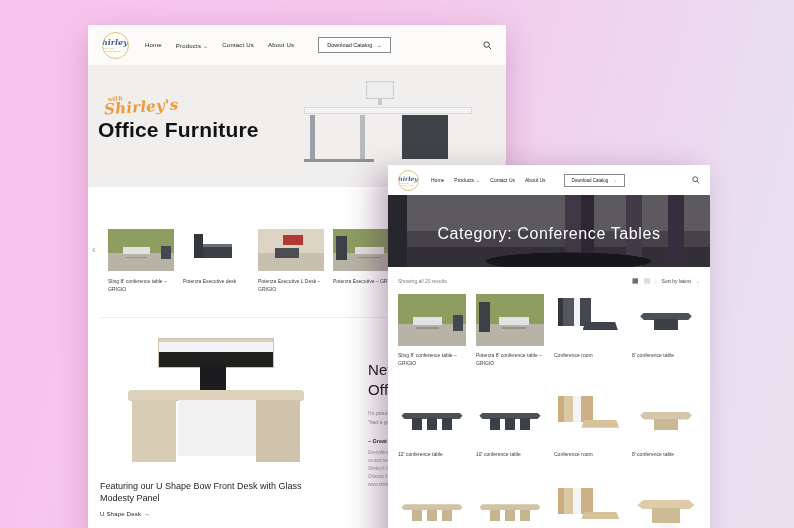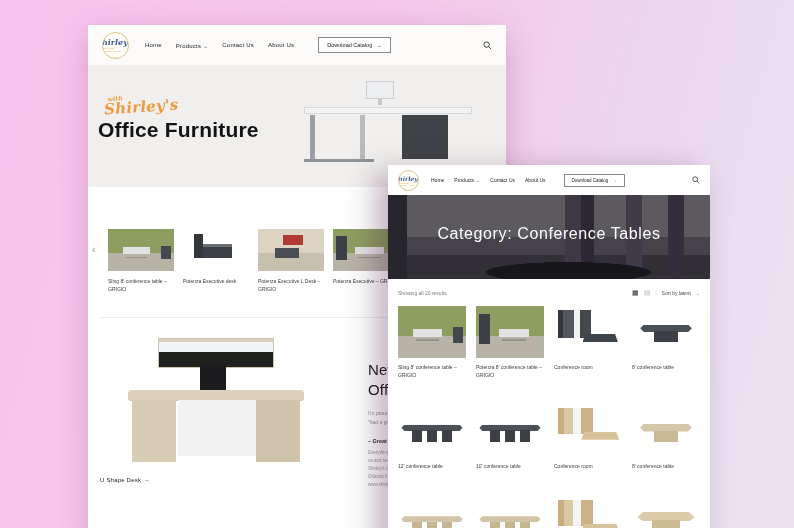--- a/index.html
+++ b/index.html
@@ -78,21 +78,21 @@
   .article .small { font-size:4.5px; color:#9a9a9a; line-height:1.8; margin-top:5px; }
 
   
   .page2 { left:388px; top:165px; width:322px; height:420px; box-shadow:-12px 8px 30px rgba(70,25,70,.35); }
   .page2 .hdr { height:30px; padding:0 10px; background:#fff; }
   .page2 .logo { width:21px; height:21px; }
   .page2 .logo .script { font-size:6px; }
   .page2 .logo .sub { font-size:2px; }
   .page2 .nav { margin-left:12px; gap:10px; font-size:5px; }
   .page2 .catalog-btn { margin-left:18px; font-size:4.5px; padding:3px 7px; }
-  .hero2 { position:relative; height:84px; overflow:hidden;
+  .hero2 { position:relative; height:72px; overflow:hidden;
     background:
       radial-gradient(ellipse 42% 20% at 56% 92%, #17171b 0 60%, rgba(23,23,27,0) 62%),
       linear-gradient(90deg, #27262c 0 6%, rgba(0,0,0,0) 6%),
       linear-gradient(90deg, rgba(0,0,0,0) 0 55%, #3e3744 55% 60%, #2c2735 60% 64%, rgba(0,0,0,0) 64% 74%, #413b49 74% 79%, rgba(0,0,0,0) 79% 87%, #352f3d 87% 92%, rgba(0,0,0,0) 92%),
       linear-gradient(180deg, #5c595f 0 50%, #454249 50% 72%, #323036 72%);
   }
   .hero2 h1 { position:absolute; left:0; right:0; top:30px; text-align:center; color:#fdfdfd;
               font-size:16px; font-weight:400; letter-spacing:.6px; }
   .toolbar { display:flex; align-items:center; padding:10px 10px 8px; font-size:5px; color:#7c7c7c; }
   .tb-right { margin-left:auto; display:flex; align-items:center; gap:5px; }
@@ -245,20 +245,21 @@
     <div class="featured-row">
       <div class="feat-left">
         <div class="udesk">
           <div class="ud-hutch"></div>
           <div class="ud-chair"></div>
           <div class="ud-slab"></div>
           <div class="ud-pedl"></div>
           <div class="ud-pedr"></div>
           <div class="ud-mod"></div>
         </div>
+        <div class="feat-caption">Featuring our U Shape Bow Front Desk with Glass Modesty Panel</div>
         <div class="feat-link">
           <span>U Shape Desk</span><span class="arr">→</span>
         </div>
       </div>
       <div class="article">
         <h2>
           <span>New Decor</span><br>
           <span>Office</span>
         </h2>
         <div class="para">

